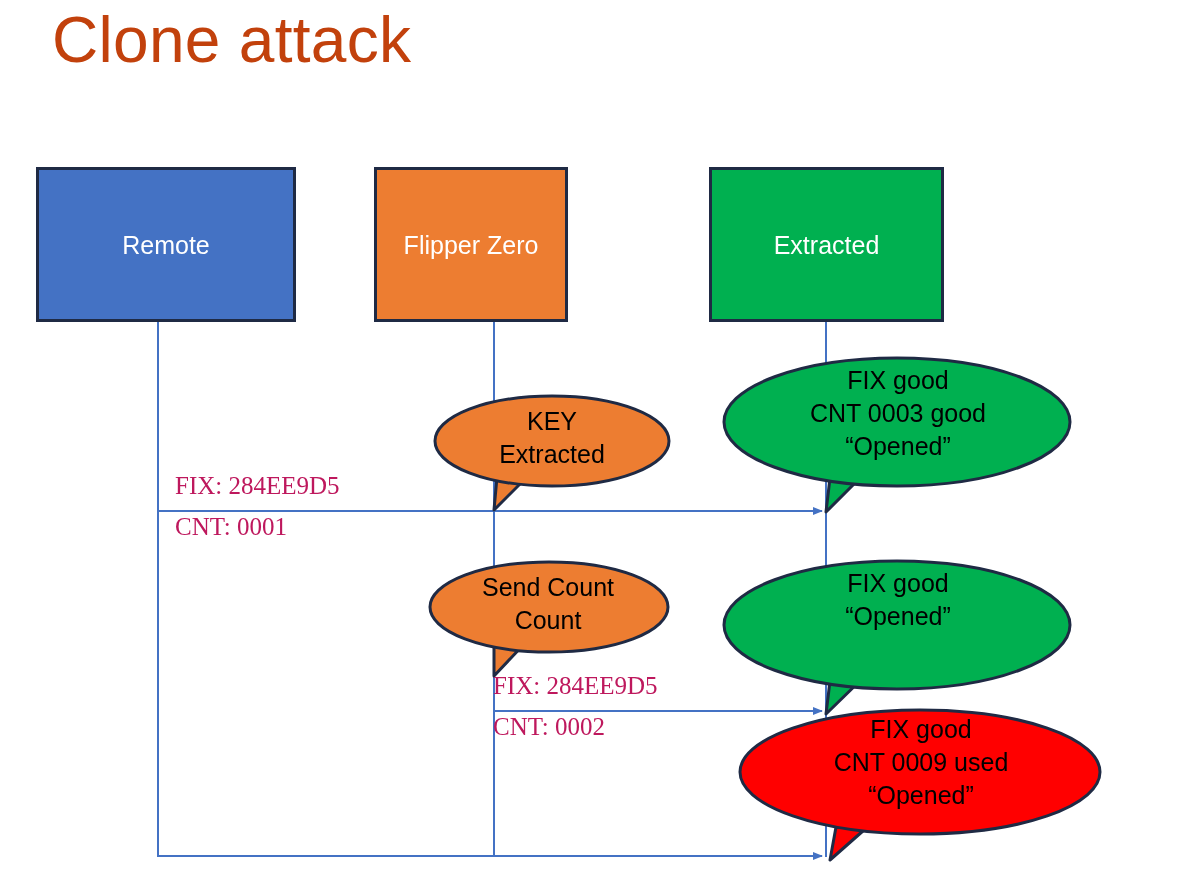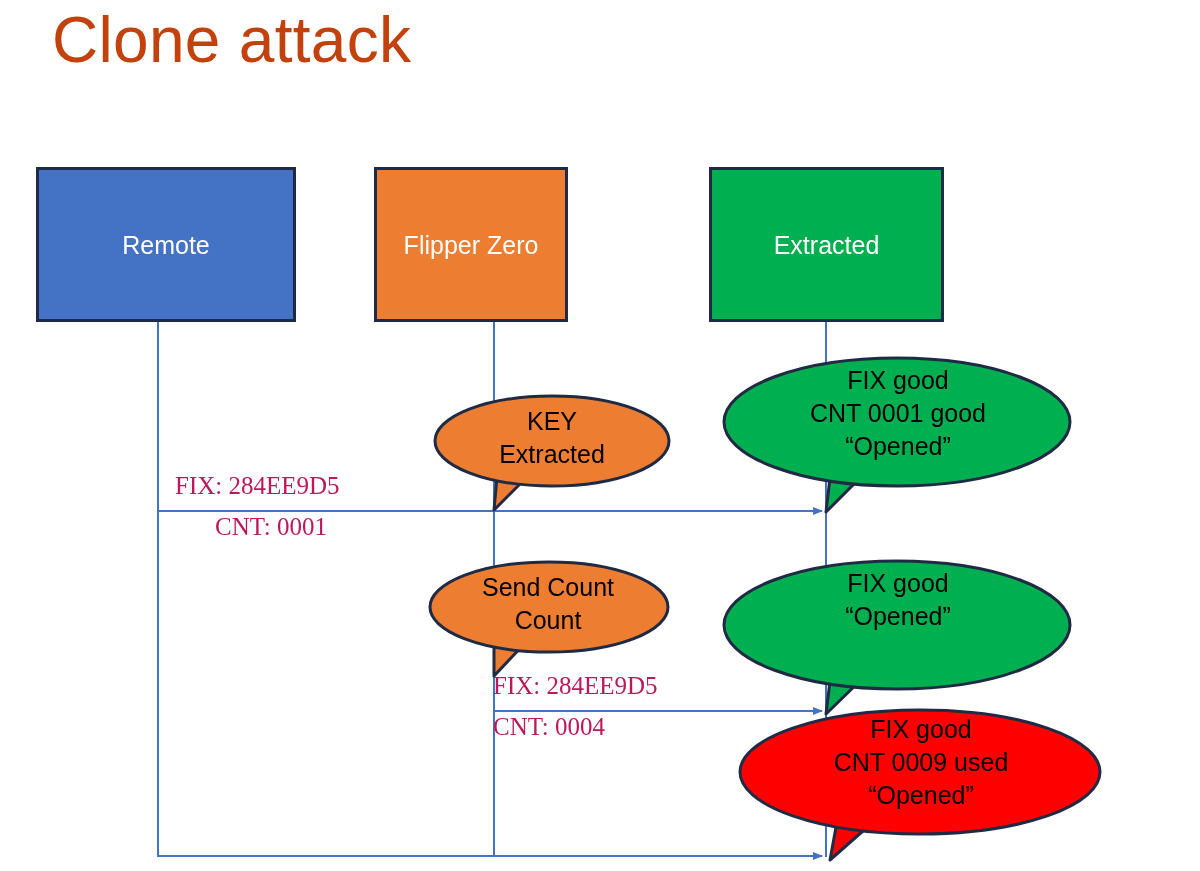--- a/index.html
+++ b/index.html
@@ -63,21 +63,21 @@
   
   .msg-label {
     position: absolute;
     color: #be185d;
     font-size: 25px;
     line-height: 1.22;
     white-space: nowrap;
     font-family: Liberation Serif, serif;
   }
   #msg1 { left: 175px; top: 471px; }
-  #msg2 { left: 175px; top: 512px; margin-left: 40px; }
+  #msg2 { left: 175px; top: 512px; }
   #msg3 { left: 493px; top: 671px; }
   #msg4 { left: 493px; top: 712px; }
 
   
   .bubble-text {
     position: absolute;
     color: #000000;
     font-size: 25px;
     line-height: 1.32;
     text-align: center;
@@ -150,35 +150,35 @@
     <span>Flipper Zero</span>
   </div>
 
   <div class="actor-box" id="box-receiver">
     <span>Extracted</span>
   </div>
 
   <div class="msg-label" id="msg1">FIX: 284EE9D5</div>
   <div class="msg-label" id="msg2">CNT: 0001</div>
   <div class="msg-label" id="msg3">FIX: 284EE9D5</div>
-  <div class="msg-label" id="msg4">CNT: 0004</div>
+  <div class="msg-label" id="msg4">CNT: 0002</div>
 
   <div class="bubble-text" id="bt-key">
     <div>KEY</div>
     <div>Extracted</div>
   </div>
 
   <div class="bubble-text" id="bt-send">
     <div>Send Count</div>
     <div>Count</div>
   </div>
 
   <div class="bubble-text" id="bt-green1">
     <div>FIX good</div>
-    <div>CNT 0001 good</div>
+    <div>CNT 0003 good</div>
     <div>“Opened”</div>
   </div>
 
   <div class="bubble-text" id="bt-green2">
     <div>FIX good</div>
     <div>“Opened”</div>
   </div>
 
   <div class="bubble-text" id="bt-red">
     <div>FIX good</div>

